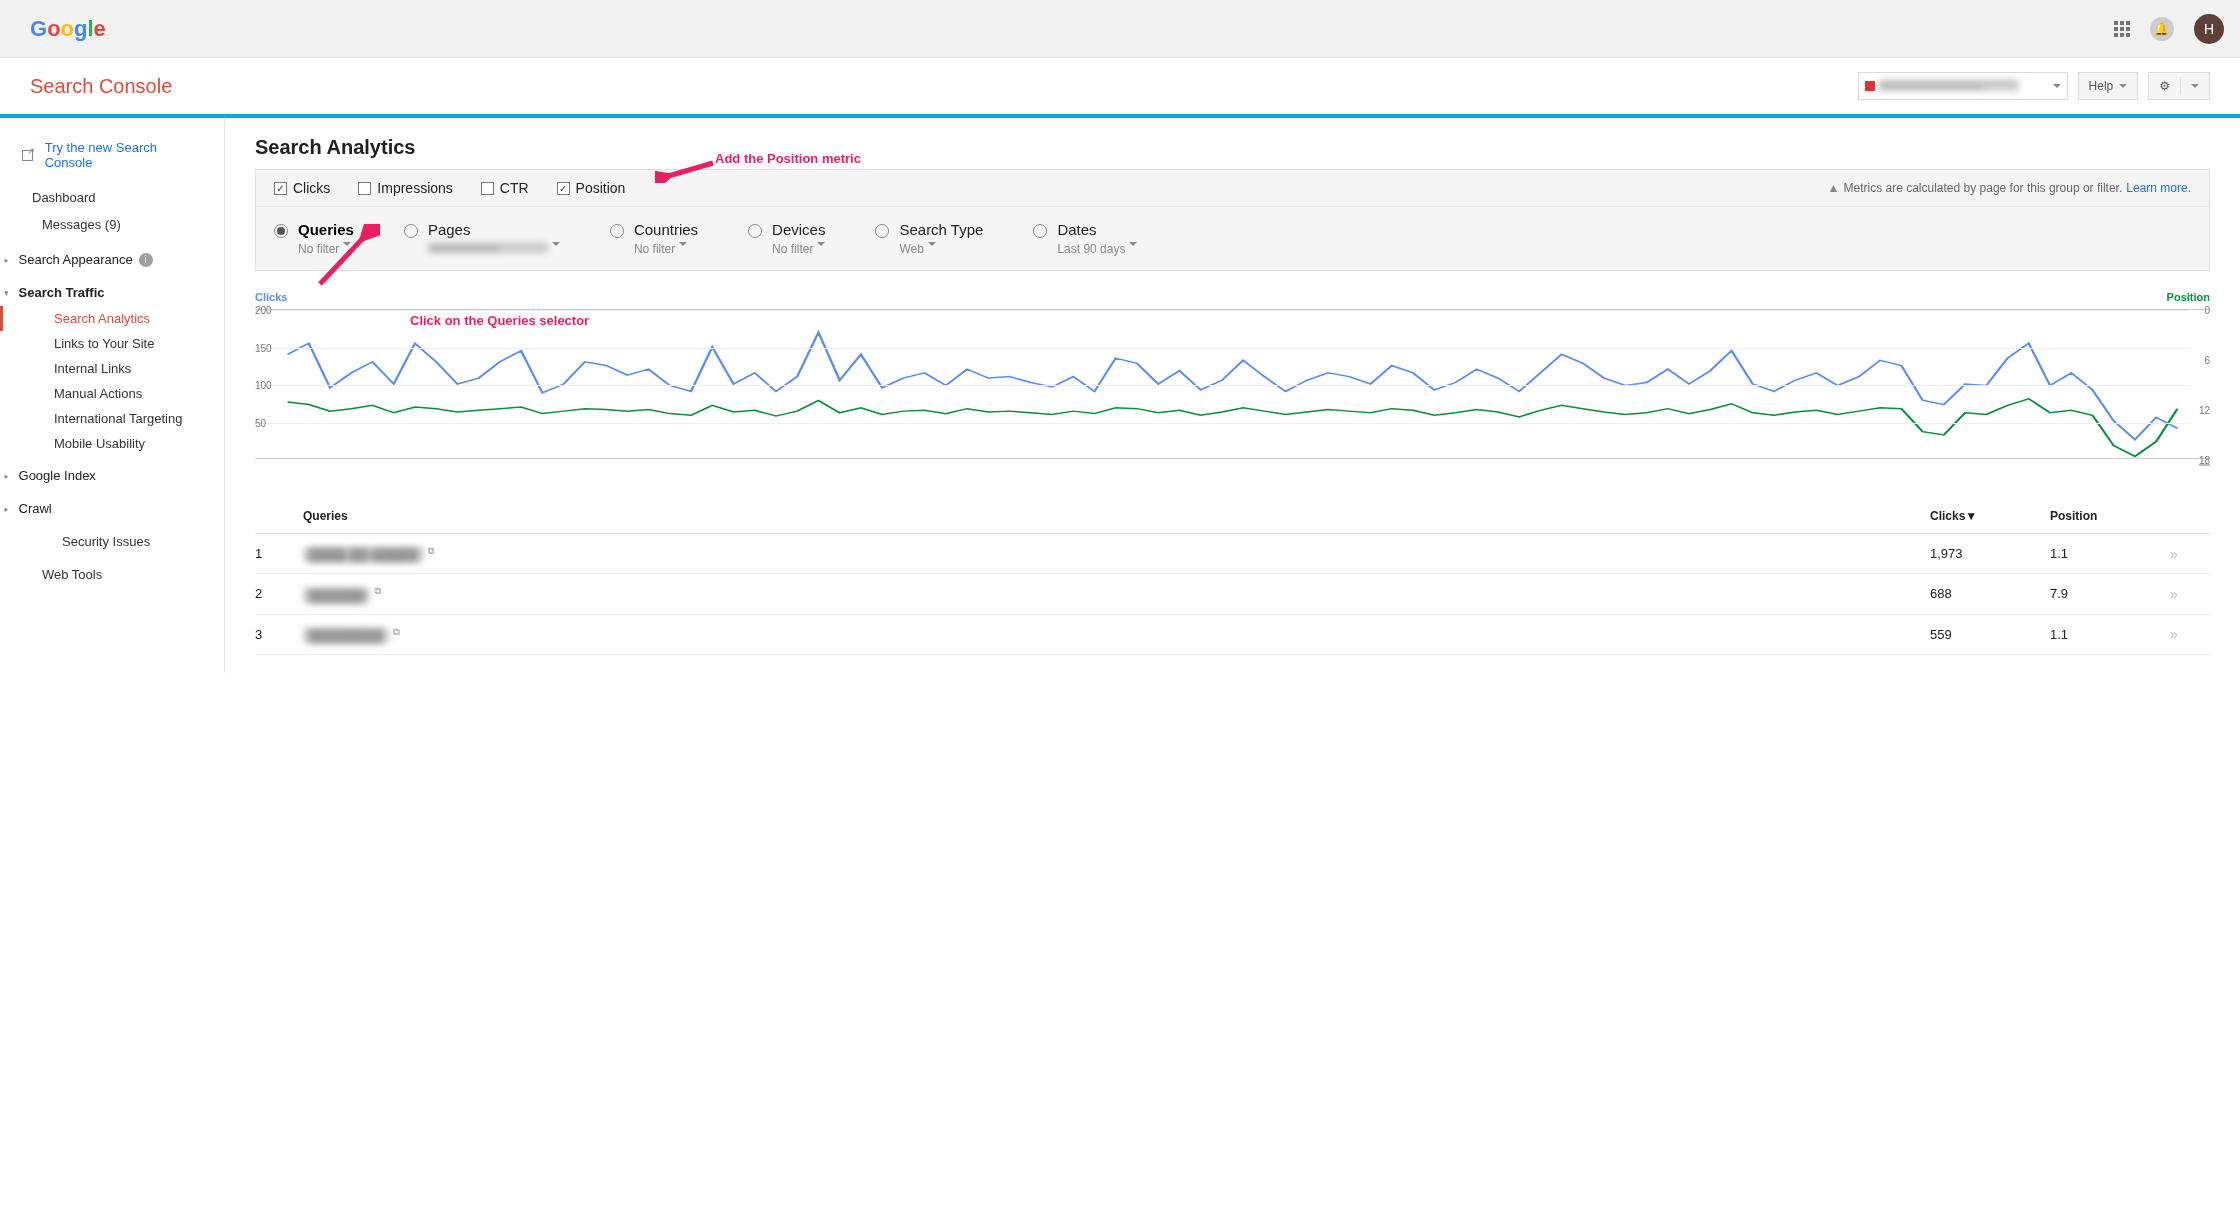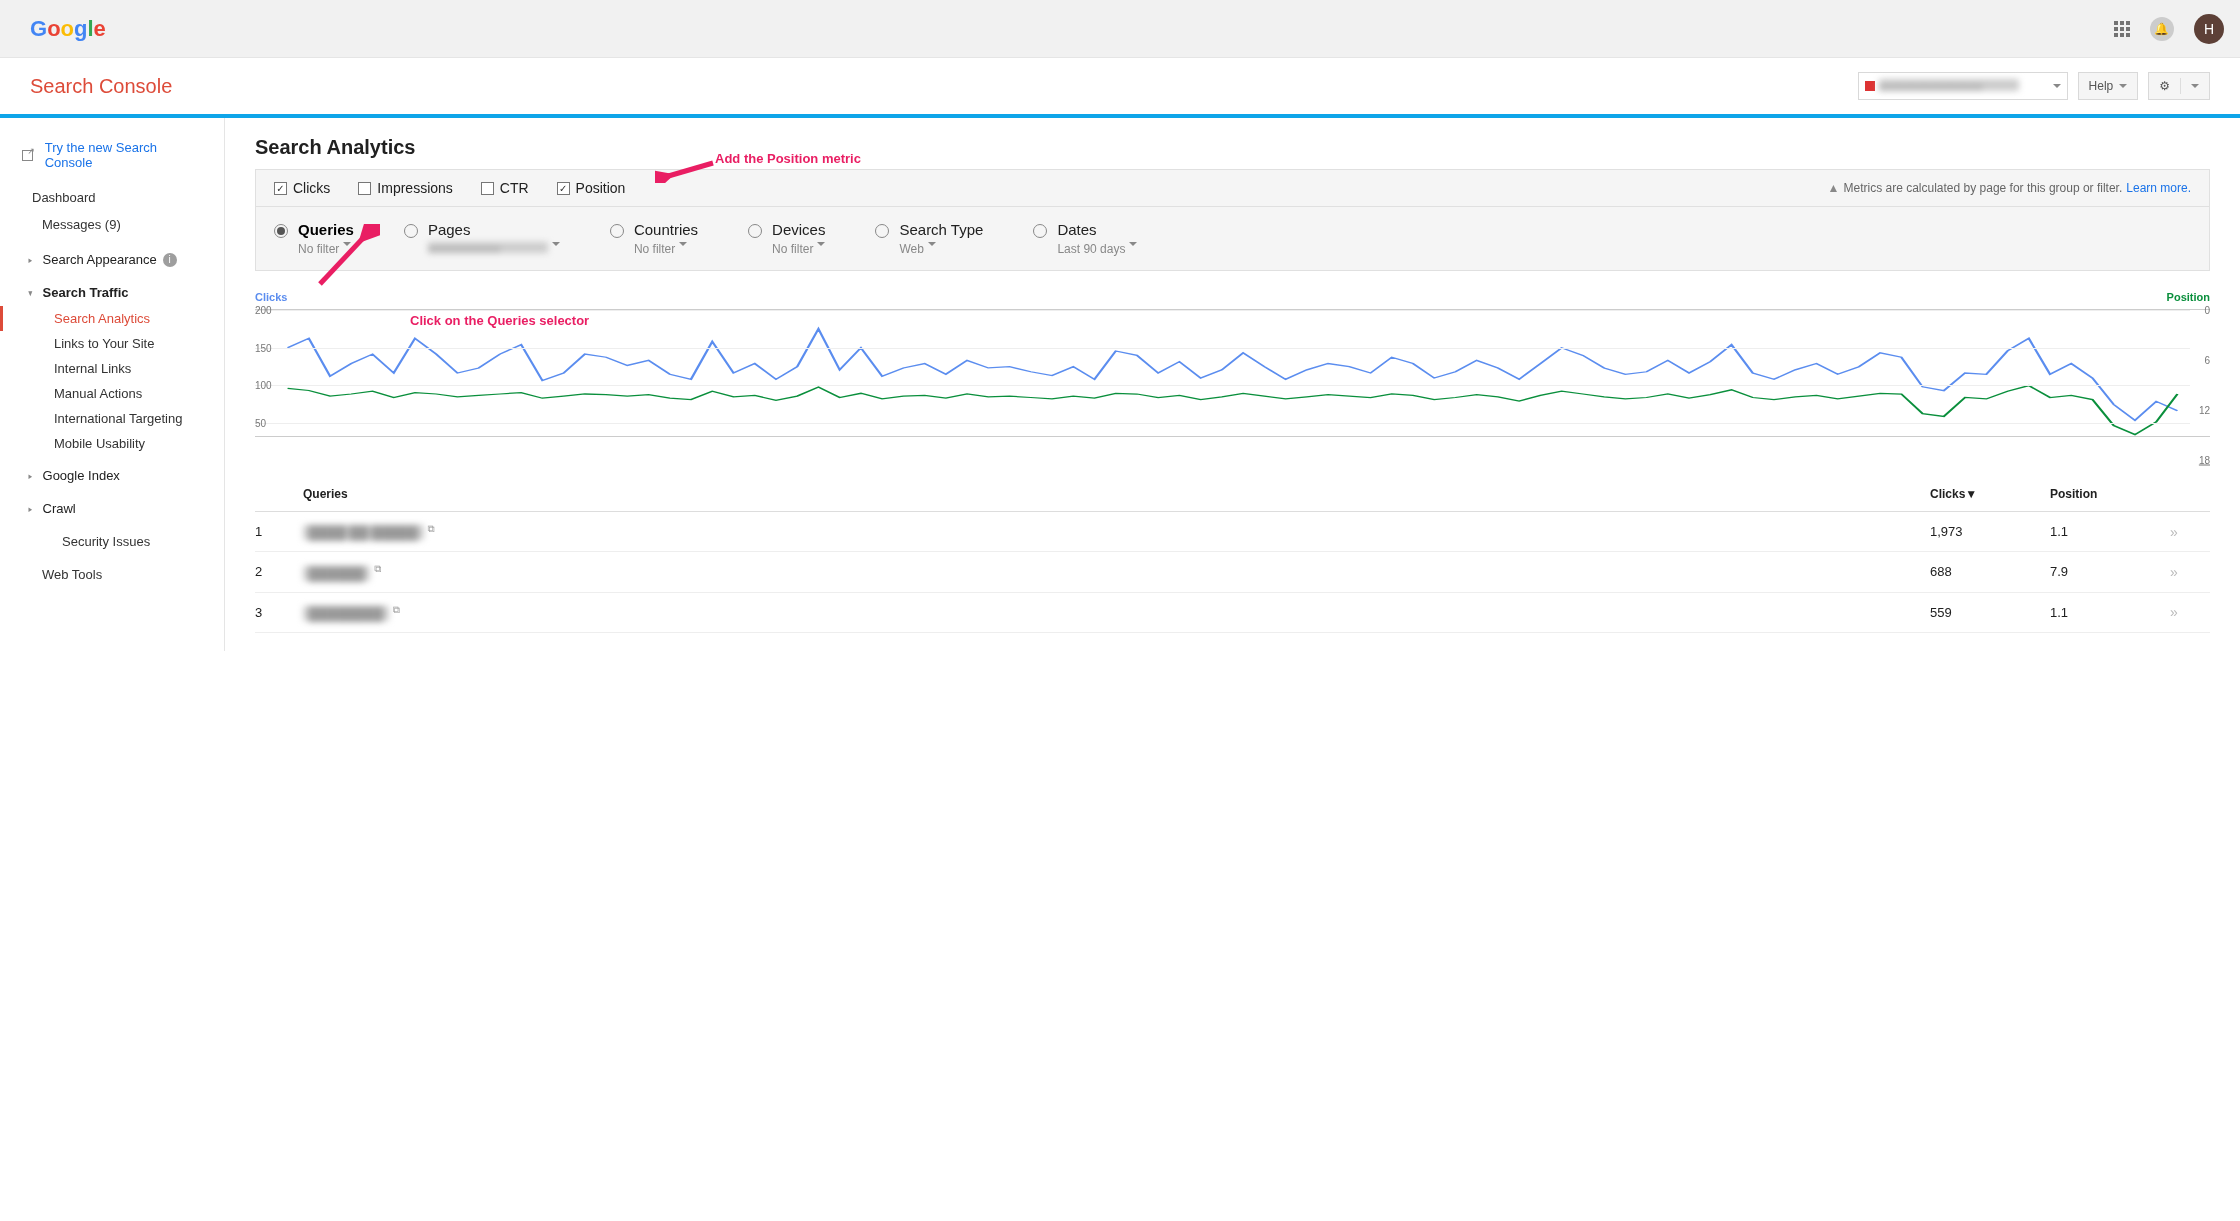--- a/index.html
+++ b/index.html
@@ -16,21 +16,21 @@
 .sc-title { color:#dd4b39; font-size:20px; }
 .header2-right { display:flex; gap:10px; align-items:center;}
 .property-select { border:1px solid #d9d9d9; height:28px; width:210px; background:#fff; display:flex; align-items:center; padding:0 6px; justify-content:space-between; }
 .blurred { filter:blur(3px); background:#ccc; color:#999; display:inline-block; border-radius:2px;}
 .help-btn, .gear-btn { border:1px solid #d9d9d9; height:28px; background:#f5f5f5; display:flex; align-items:center; padding:0 10px; gap:6px; color:#555; font-size:12px;}
 .caret-down { border-left:4px solid transparent; border-right:4px solid transparent; border-top:4px solid #888;}
 .layout { display:flex; border-top:4px solid #0ea5e9;}
 .sidebar { width:225px; border-right:1px solid #e5e5e5; padding: 16px 0; }
 .sb-item { padding:6px 20px 6px 22px; color:#333; font-size:13px; cursor:pointer; display:flex; align-items:center; gap:6px;}
 .sb-item.link { color:#1a73e8; }
-.sb-item.exp { padding-left:28px; color:#212121; font-weight:normal;text-align:center;}
+.sb-item.exp { padding-left:4px; color:#212121; font-weight:normal;text-align:center;}
 .sb-item.exp::before { content:"▸"; font-size:9px; color:#888; margin-right:4px; display:inline-block; transform:scaleX(0.8);}
 .sb-item.exp.open::before { content:"▾"; }
 .sb-item.exp.bold { font-weight:bold; }
 .sb-sub { padding:5px 20px 5px 54px; color:#333; font-size:13px; cursor:pointer;}
 .sb-sub.active { color:#dd4b39; border-left:3px solid #dd4b39; padding-left:51px;}
 .info-icon { width:14px;height:14px;border-radius:50%;background:#9e9e9e;color:#fff;font-size:10px;display:inline-flex;align-items:center;justify-content:center;}
 .content { flex:1; padding:18px 30px;}
 .page-title { font-size:20px; color:#212121; margin-bottom:10px;}
 .page-sub { font-size:13px; color:#666; margin-bottom:20px;}
 .page-sub a { color:#1a73e8; text-decoration:none;}
@@ -55,21 +55,21 @@
 .arrow-svg { position:absolute; }
 .totals { display:flex; margin-top:28px; gap:0px; }
 .total-card { padding:0 28px 0 0; border-right:1px solid #ddd; margin-right:28px;}
 .total-card:first-child { padding-left:0; }
 .total-label { font-size:13px; font-weight:bold; color:#212121; margin-bottom:14px;}
 .total-value { font-size:24px; color:#212121; margin-bottom:10px; }
 .total-underline { height:3px; width:100px; }
 .chart { margin-top:20px; position:relative;}
 .chart-labels { display:flex; justify-content:space-between; font-size:11px; font-weight:bold; margin-bottom:6px;}
 .chart-labels .l { color:#5b8def;} .chart-labels .r { color:#0a8f3c; }
-.chart-area { position:relative; height:128px; border-top:1px solid #ccc; border-bottom:1px solid #ccc;}
+.chart-area { position:relative; height:150px; border-top:1px solid #ccc; border-bottom:1px solid #ccc;}
 .gridline { position:absolute; left:0; right:20px; border-top:1px solid #eee; }
 .y-label { position:absolute; left:0; font-size:10px; color:#777; transform:translateY(-50%);}
 .y-label-r { position:absolute; right:0; font-size:10px; color:#777; transform:translateY(-50%);}
 .table-head { display:flex; border-bottom:1px solid #ddd; padding:10px 0; margin-top:40px; font-size:12px; font-weight:bold; color:#212121;}
 .th-idx { width:40px;}
 .th-q { flex:1; padding-left:8px;}
 .th-c { width:120px;}
 .th-p { width:120px;}
 .th-a { width:40px;}
 .table-row { display:flex; border-bottom:1px solid #eee; padding:11px 0; font-size:13px; align-items:center;}

